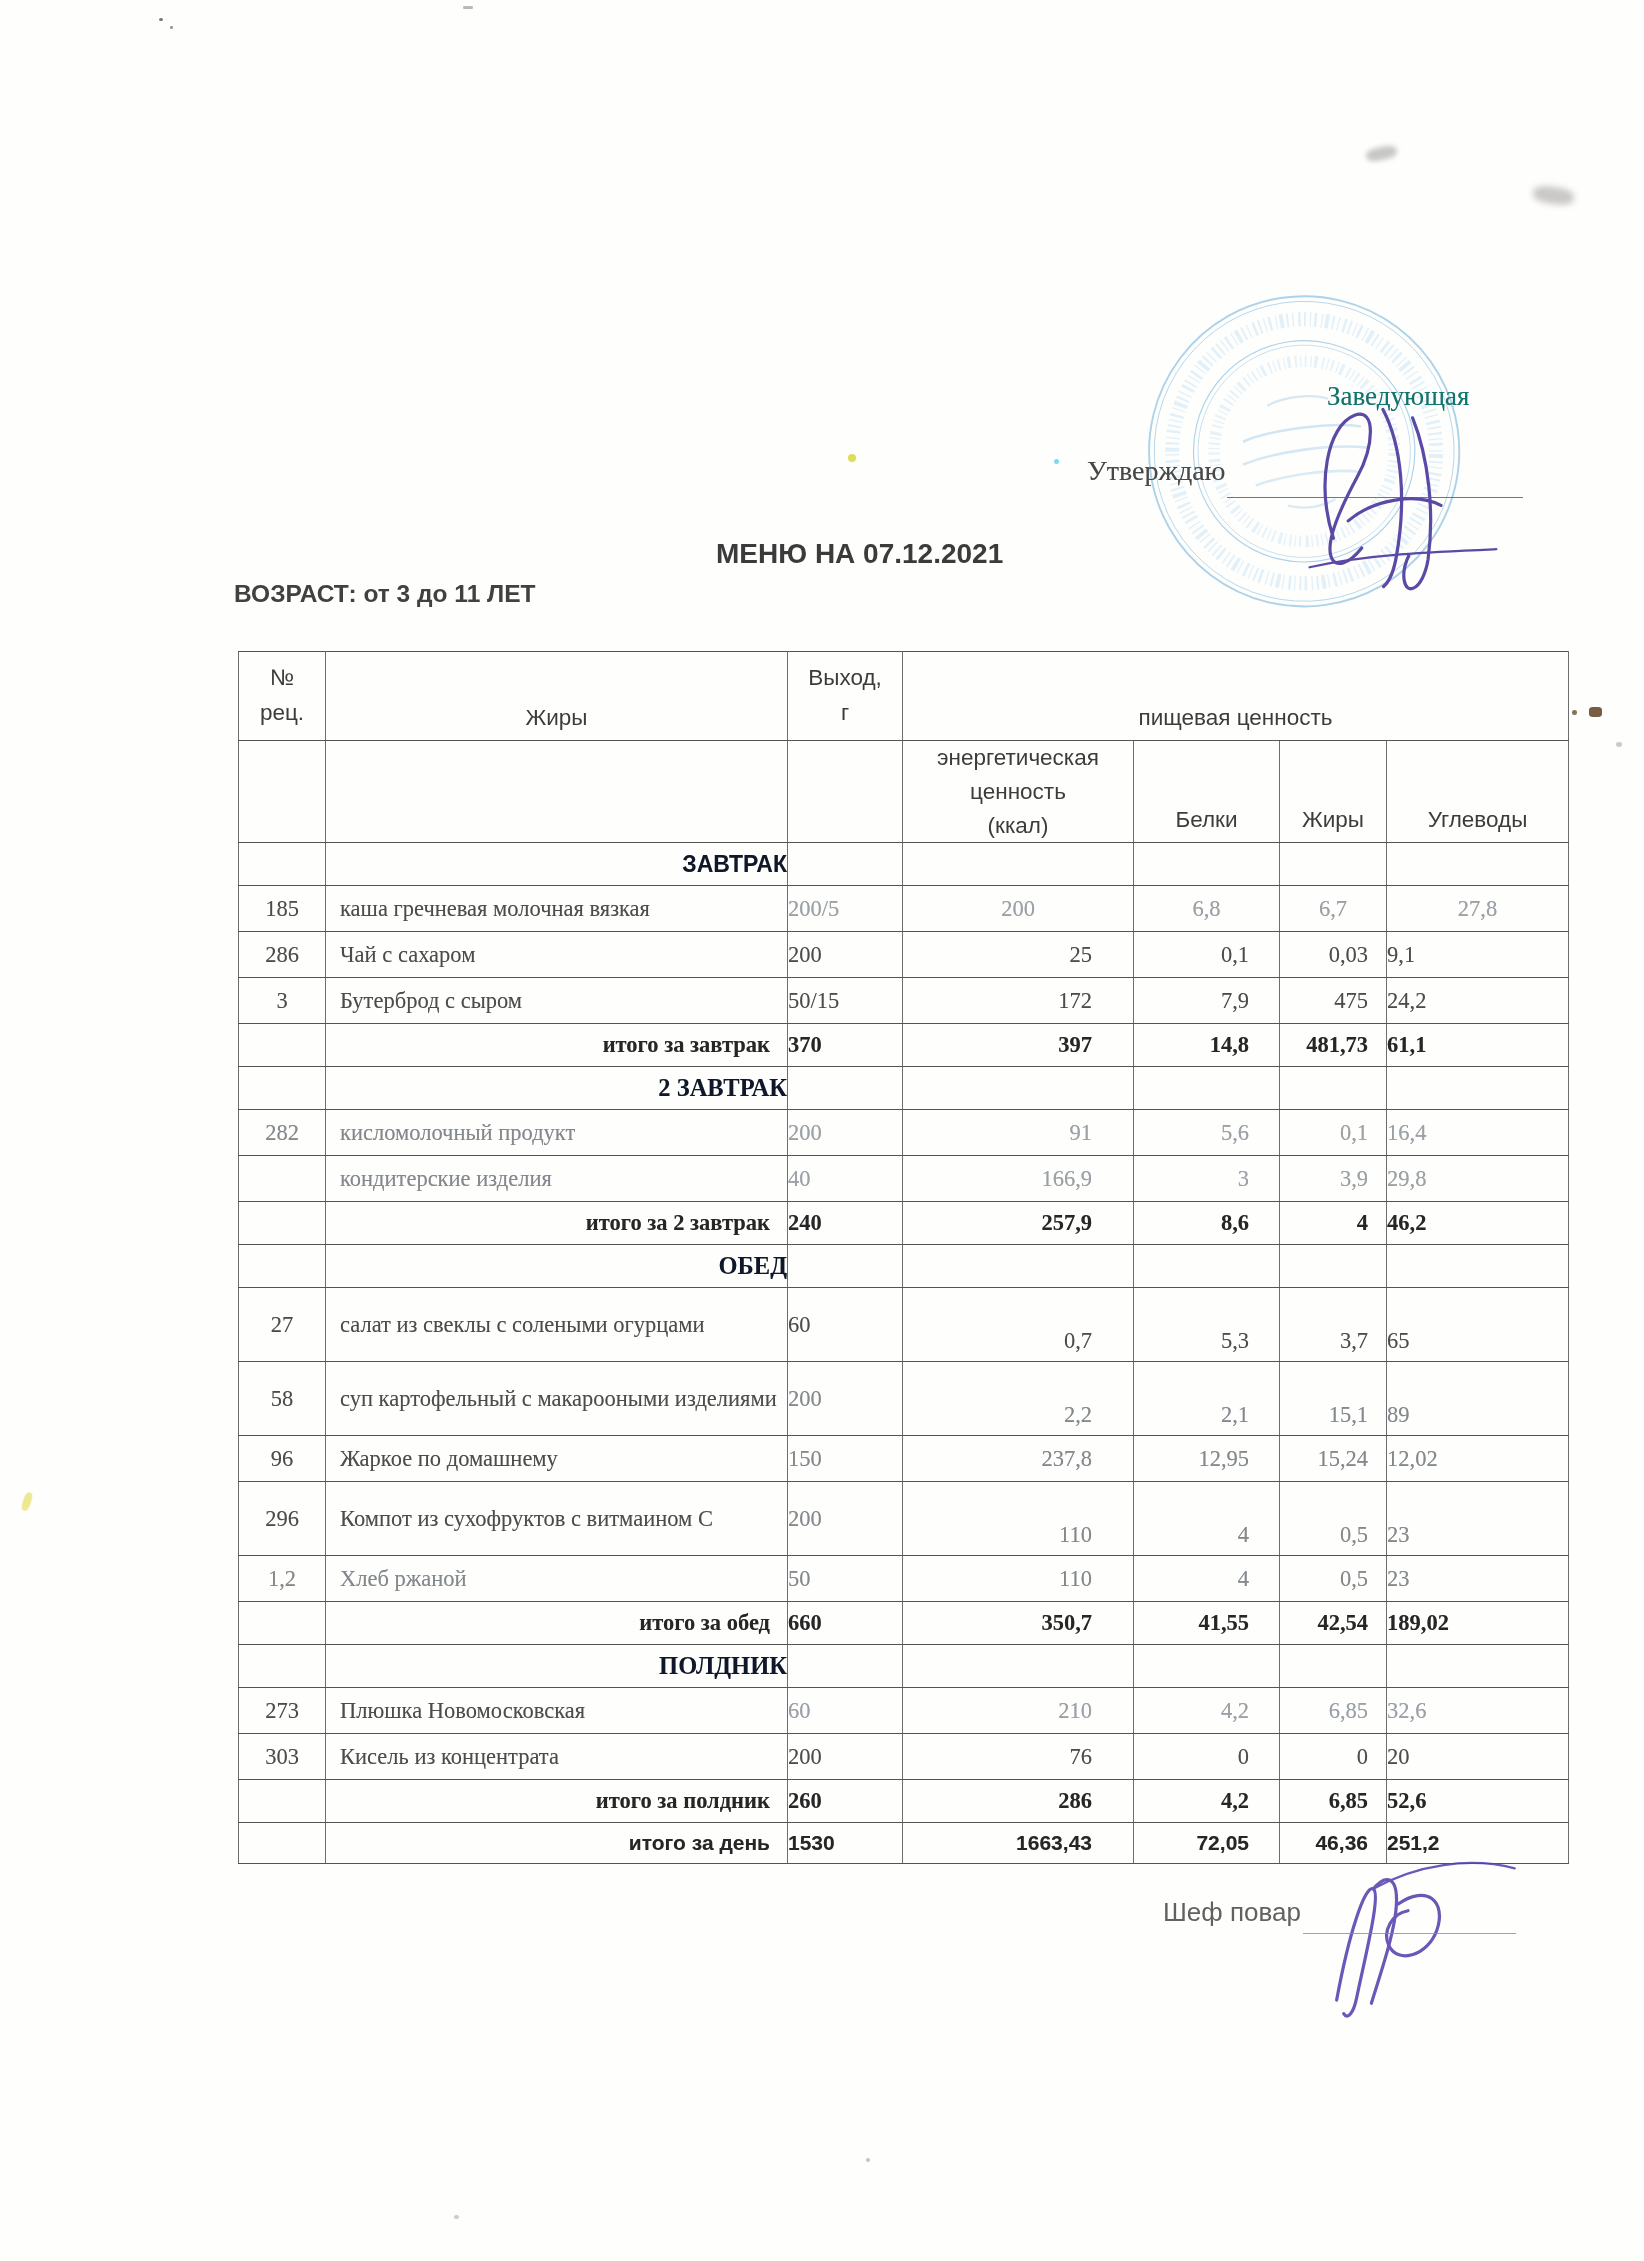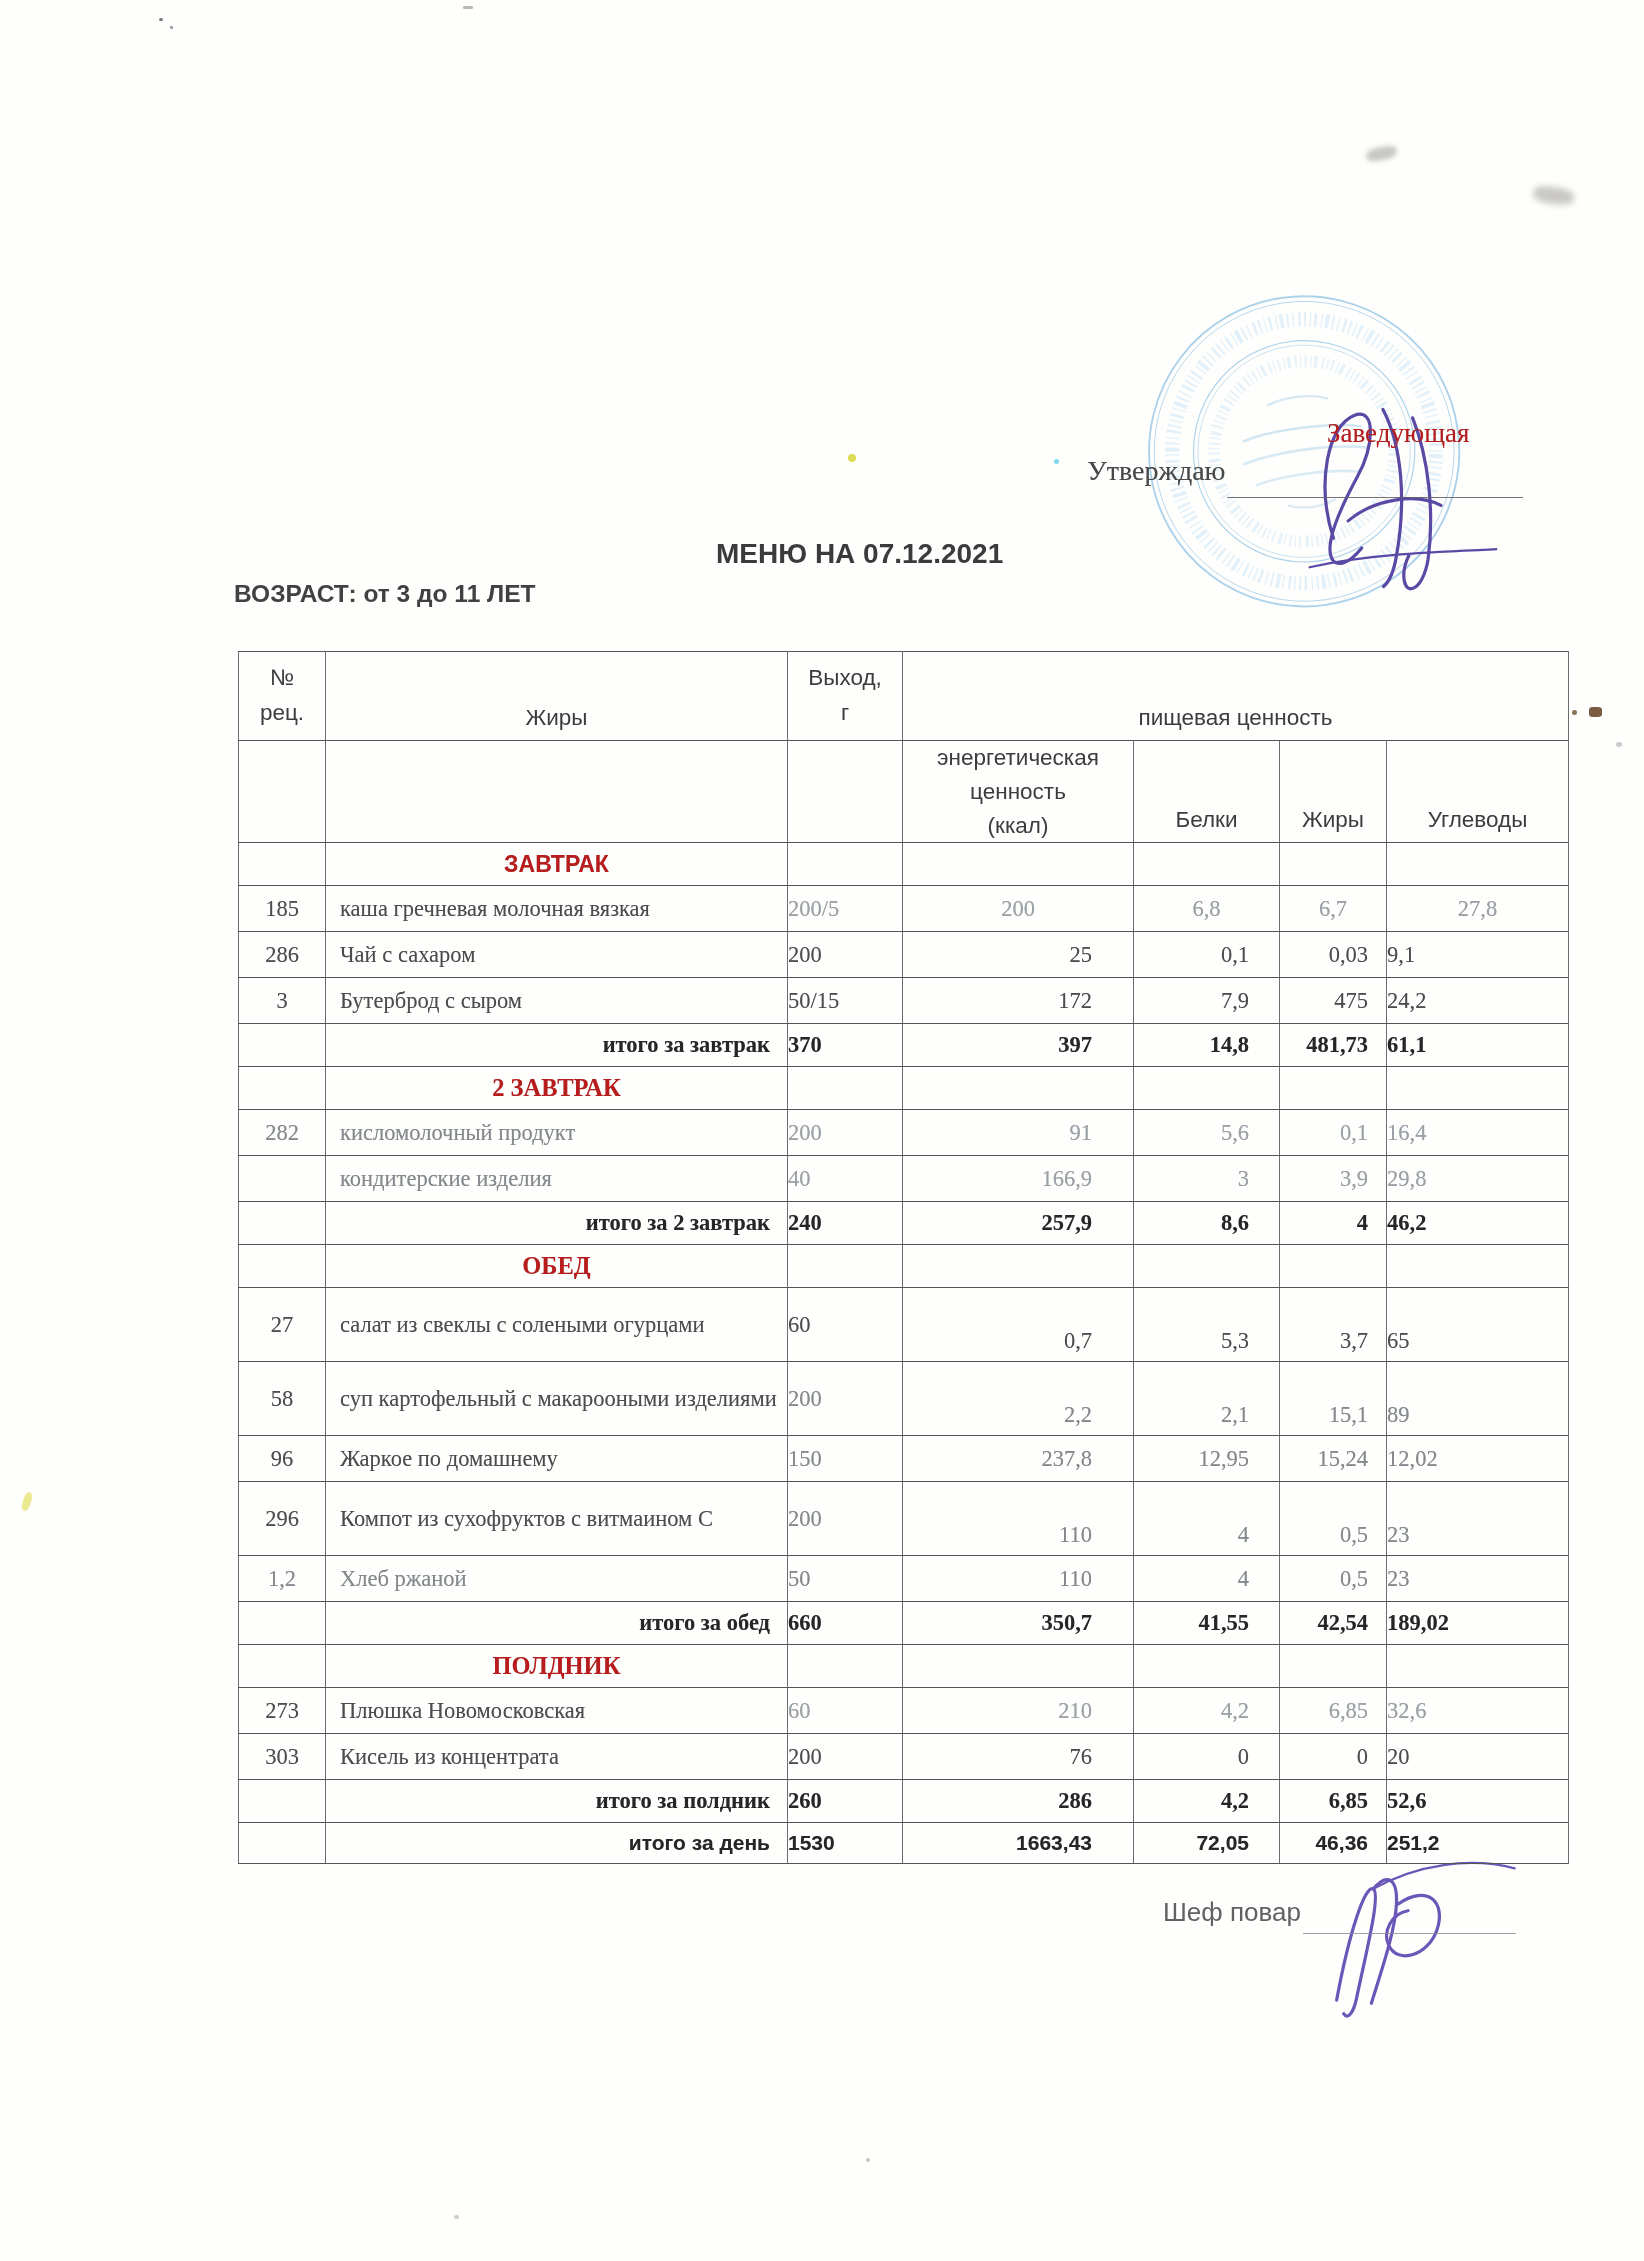--- a/index.html
+++ b/index.html
@@ -9,23 +9,22 @@
     width:1644px; height:2261px;
     background:#fefefd;
     overflow:hidden;
     font-family:"Liberation Serif","DejaVu Serif",serif;
     color:#4a4a4a;
   }
   
   .head-position {
     position:absolute; left:1327px; top:381px;
     font-family:"Liberation Serif",serif;
-    font-size:27px; color:#b91c1c;
+    font-size:27px; color:#0f766e;
     text-shadow:0 0 0.6px rgba(70,70,70,.4);
-    margin-top:37px;
   }
   .approve {
     position:absolute; left:1087px; top:455px;
     font-family:"Liberation Serif",serif;
     font-size:28px; color:#484848;
     text-shadow:0 0 0.6px rgba(70,70,70,.4);
   }
   .approve-line {
     position:absolute; left:1227px; top:497px;
     width:296px; height:0;
@@ -90,22 +89,22 @@
   td.c-v2 { text-align:right; padding-right:18px; }
   td.c-v3 { text-align:left; padding-right:31px; }
 
   tr.r-item td { height:46px; }
   tr.r-tall td { height:74px; }
   tr.r-sec  td { height:43px; }
   tr.r-total td { height:43px; }
   tr.r-day td { height:41px; }
 
   tr.r-sec td.c-dish {
-    text-align:center; padding-left:0;
-    font-weight:bold; font-size:24.5px; color:#b91c1c;
+    text-align:right; padding-left:0;
+    font-weight:bold; font-size:24.5px; color:#0f172a;
   }
   tr.f-sans td.c-dish { font-family:"Liberation Sans","DejaVu Sans",sans-serif; font-size:23px; }
 
   tr.r-total td { font-weight:bold; color:#262626; }
   tr.r-total td.c-dish { text-align:right; padding-right:17px; padding-left:0; }
   tr.r-day td { font-family:"Liberation Sans","DejaVu Sans",sans-serif; font-size:21px; }
 
   td.vb { vertical-align:bottom; padding-bottom:7.7px; }
   td.cc { text-align:center !important; padding-right:0 !important; }
 

